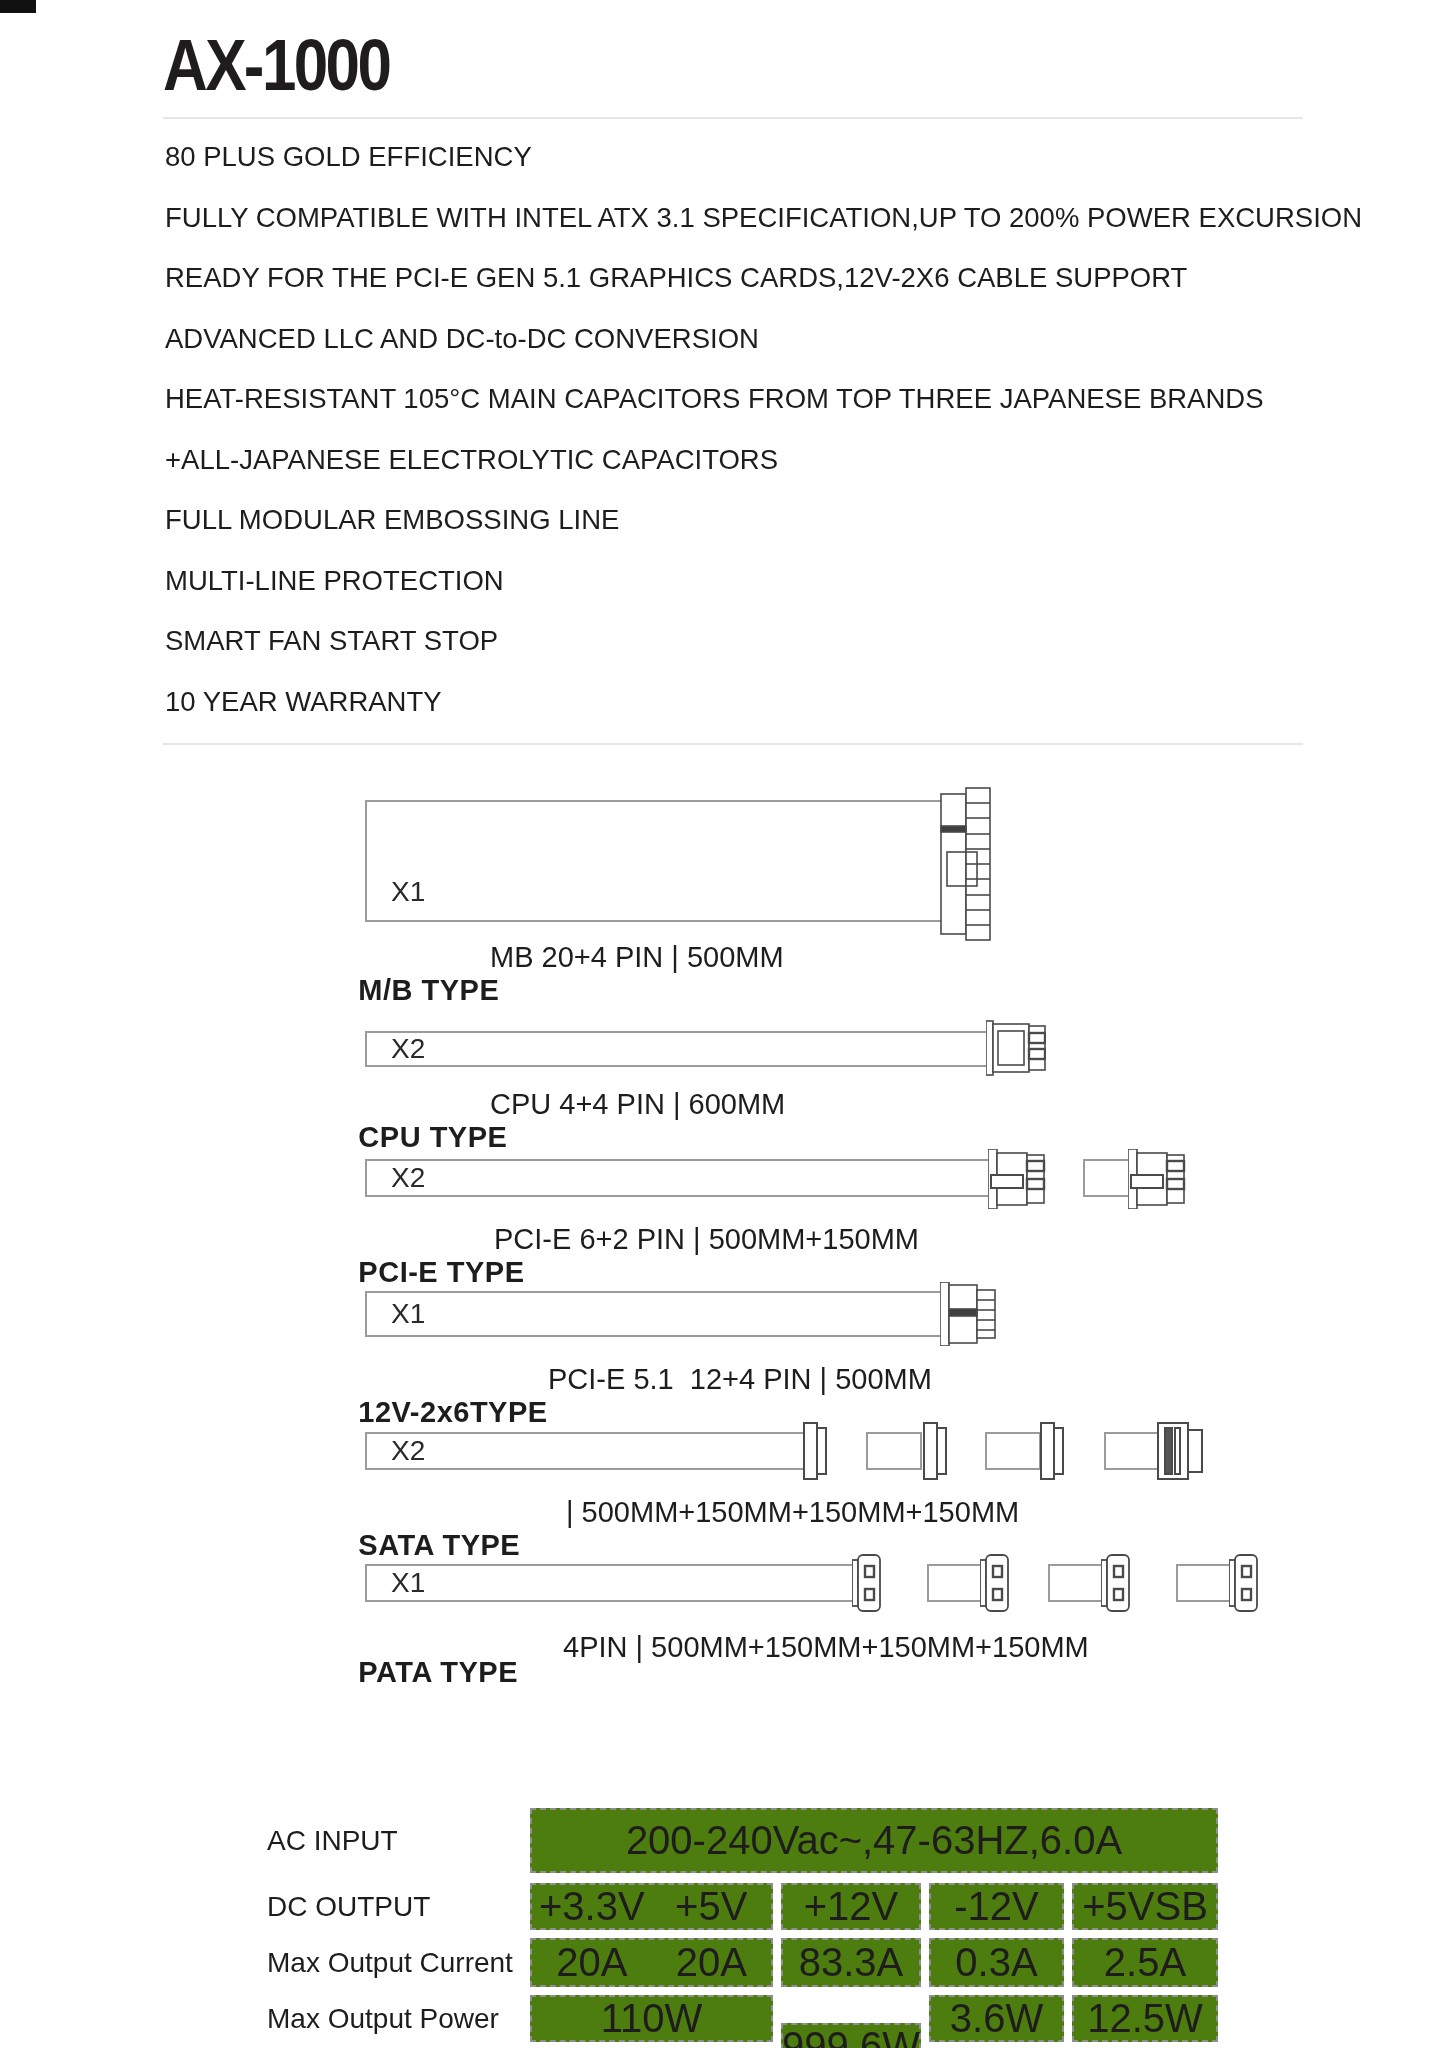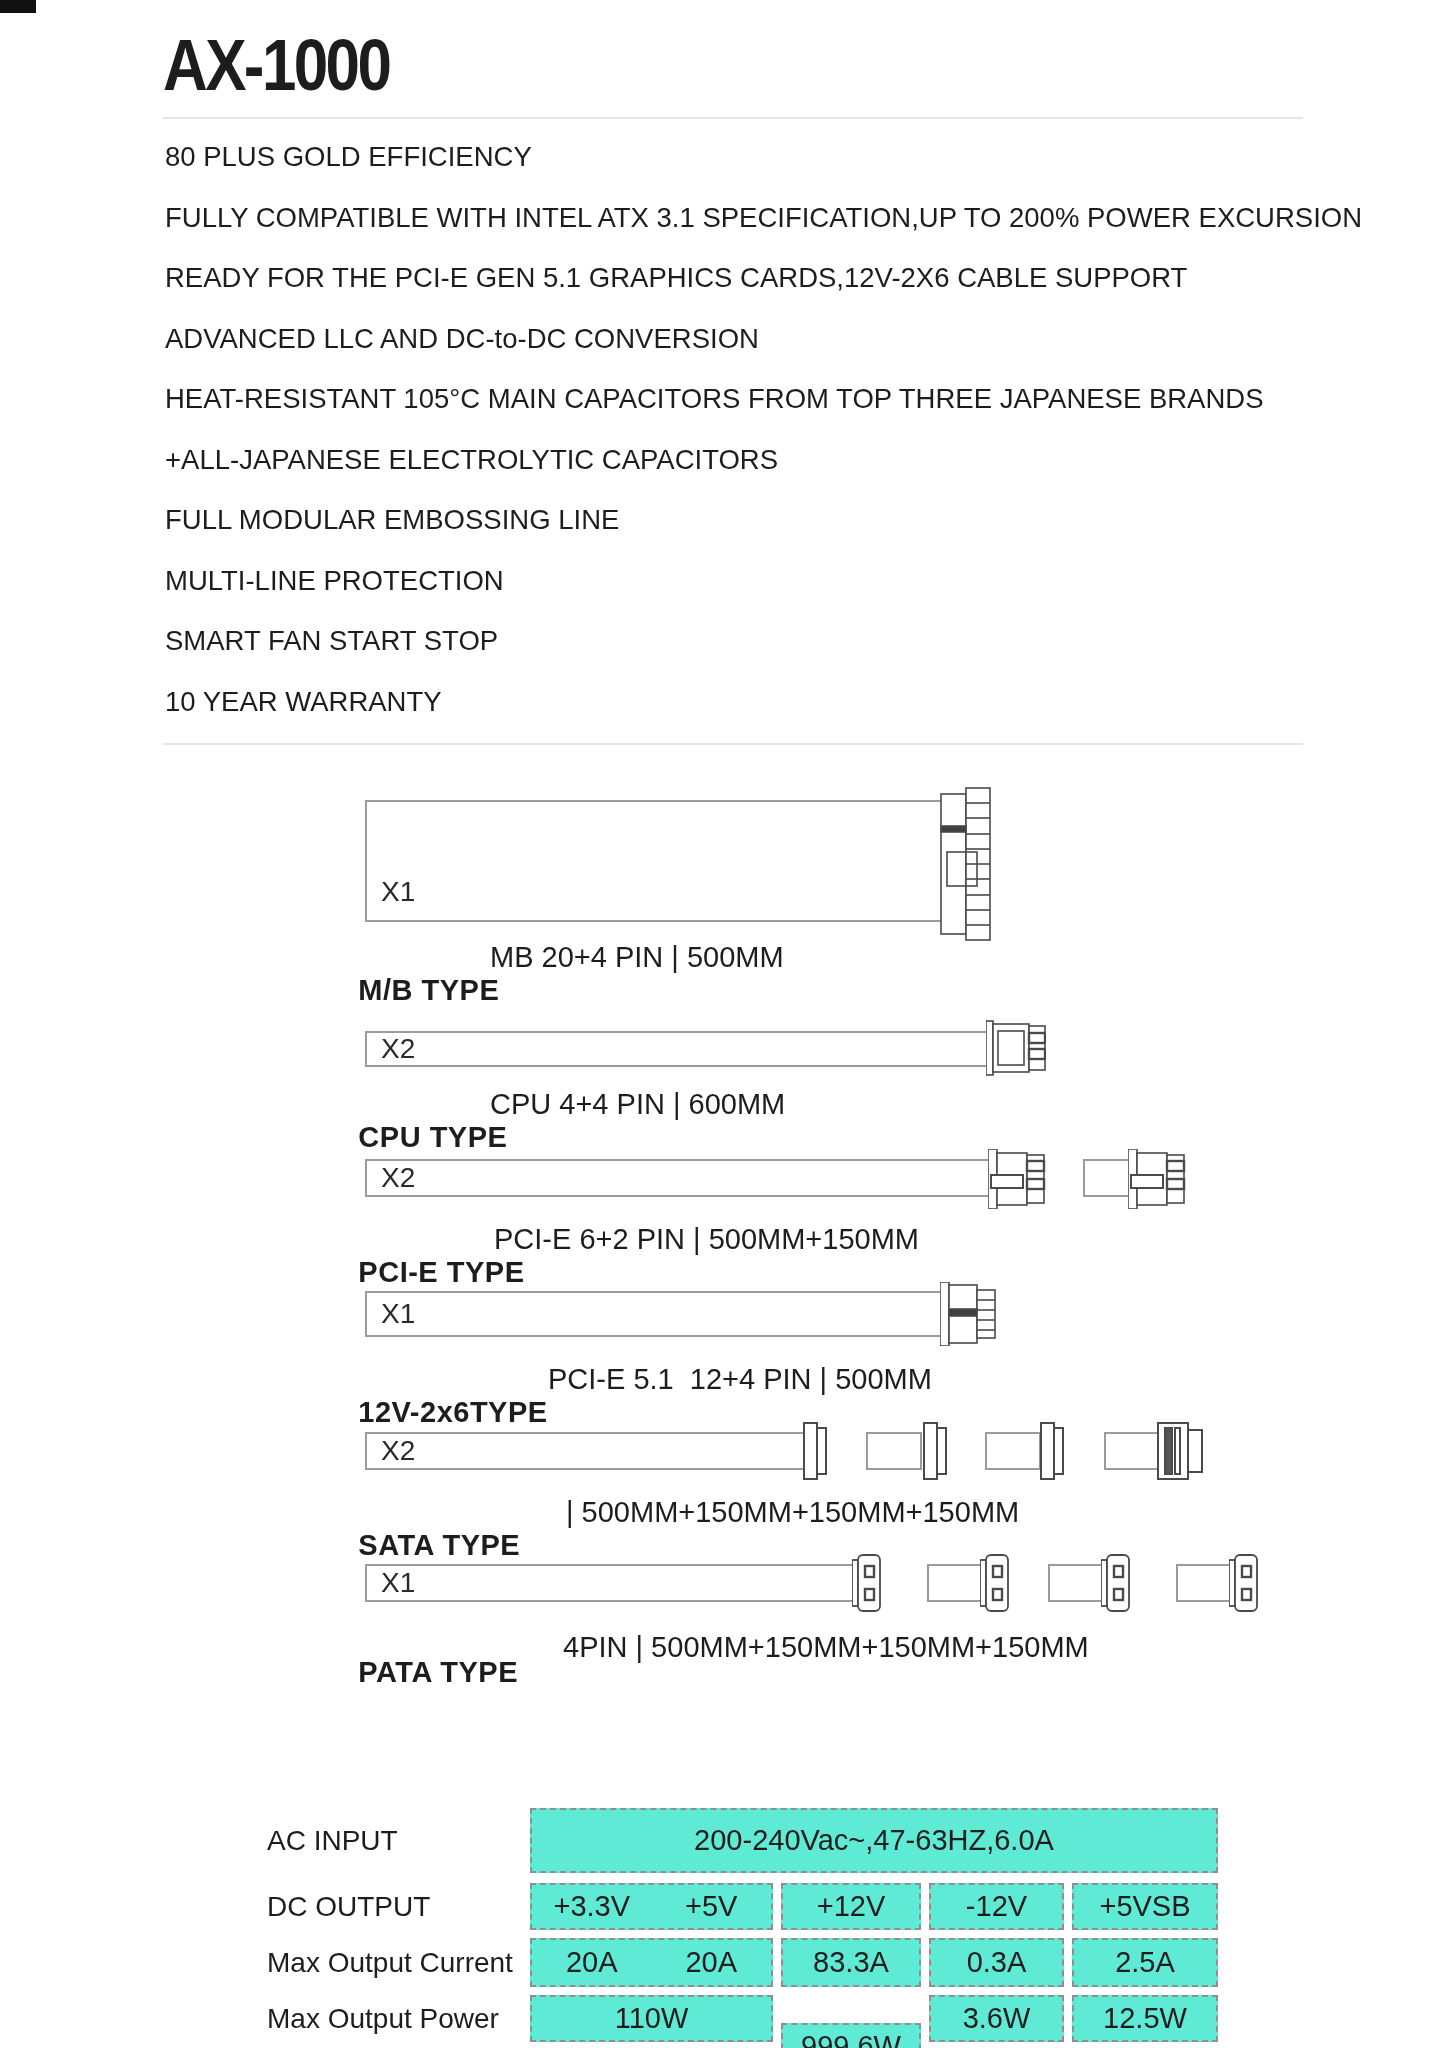--- a/index.html
+++ b/index.html
@@ -21,40 +21,40 @@
 
   .features { position:absolute; left:165px; top:127px; list-style:none; font-size:27.5px; }
   .features li { height:60.5px; display:flex; align-items:center; white-space:pre; }
 
   
   .cable-rect {
     position:absolute; border:2px solid #9b9b9b; background:#fff;
     display:flex; align-items:center;
   }
   .cable-rect.tall { align-items:flex-end; }
-  .qty { font-size:28px; padding-left:14px; color:#2a2a2a; }
+  .qty { font-size:28px; padding-left:24px; color:#2a2a2a; }
   .cable-rect.tall .qty { padding-bottom:12px; }
   .seg { position:absolute; border:2px solid #9b9b9b; background:#fff; }
   .conn { position:absolute; }
   .cable-caption { position:absolute; left:310px; height:34px; font-size:29px; white-space:pre; }
   .ctype { font-weight:bold; letter-spacing:.5px; }
   .cdesc { position:absolute; top:0; white-space:pre; font-weight:normal; }
   .cap-mb  .cdesc { left:180px; }
   .cap-cpu .cdesc { left:180px; }
   .cap-pcie .cdesc { left:184px; }
   .cap-v12 .cdesc { left:238px; }
   .cap-sata .cdesc { left:256px; }
   .cap-pata .cdesc { left:253px; top:8px; }
 
   
   .tbl-label { position:absolute; left:267px; font-size:28px; display:flex; align-items:center; }
   .tbl-cell {
-    position:absolute; border:2px dashed #8f8f8f; background:#5eead4;
+    position:absolute; border:2px dashed #8f8f8f; background:#4d7c0f;
     display:flex; align-items:center; justify-content:center;
-    font-size:29px; white-space:pre;
+    font-size:40px; white-space:pre;
   }
   .tbl-cell .sub { flex:1; text-align:center; }
   svg { display:block; }
 </style>
 </head>
 <body>
 
 <div class="page">
 
   <div class="corner-artifact"></div>

